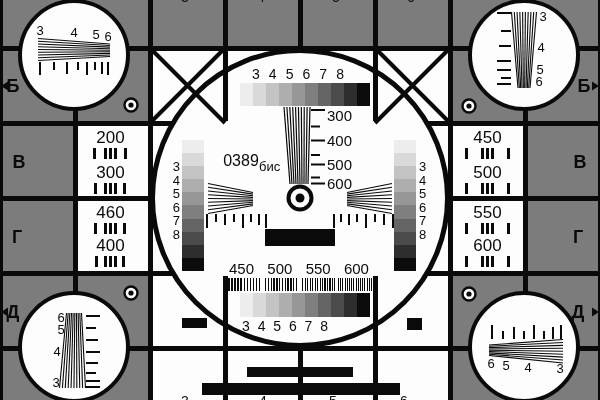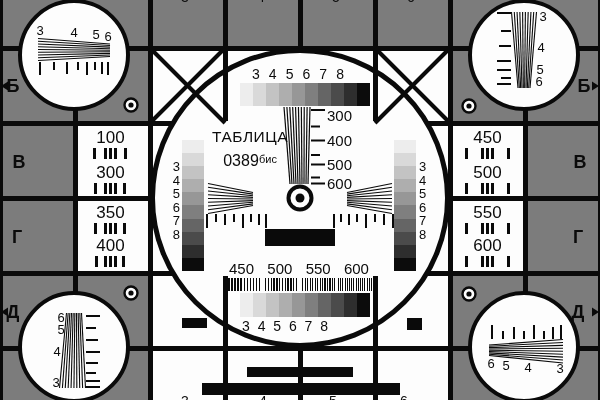--- a/index.html
+++ b/index.html
@@ -343,23 +343,22 @@
       <circle cx="131" cy="293" r="6.5" fill="#fdfdfd" stroke="#0a0a0a" stroke-width="2.4"></circle>
       <circle cx="131" cy="293" r="2.6" fill="#0a0a0a"></circle>
       <circle cx="469" cy="294" r="6.5" fill="#fdfdfd" stroke="#0a0a0a" stroke-width="2.4"></circle>
       <circle cx="469" cy="294" r="2.6" fill="#0a0a0a"></circle>
       <polygon points="1,86 8,81.5 8,90.5" fill="#0a0a0a"></polygon>
       <polygon points="1,312 8,307.5 8,316.5" fill="#0a0a0a"></polygon>
       <polygon points="599,86 592,81.5 592,90.5" fill="#0a0a0a"></polygon>
       <polygon points="599,312 592,307.5 592,316.5" fill="#0a0a0a"></polygon>
     </svg>
 
-  <div class="lbl" style="left:210px;top:129px;width:80px;font-size:15.5px;letter-spacing:0.5px">ТАБЛИЦА</div>
   <div class="lbl" style="left:222px;top:153px;width:38px;font-size:16px">0389</div>
-  <div class="lbl" style="left:259px;top:154px;width:16px;font-size:11px">бис</div>
+  <div class="lbl" style="left:259px;top:160px;width:16px;font-size:13px">бис</div>
 
   <div class="lbl spread" style="left:252px;top:67px;width:92px;font-size:14px">
     <span>3</span>
       <span>4</span>
       <span>5</span>
       <span>6</span>
       <span>7</span>
       <span>8</span>
   </div>
   <div class="lbl spread" style="left:242px;top:319px;width:86px;font-size:14px">
@@ -389,23 +388,23 @@
   <div class="lbl" style="left:327px;top:157px;width:34px;text-align:left;font-size:15px">500</div>
   <div class="lbl" style="left:327px;top:176px;width:34px;text-align:left;font-size:15px">600</div>
 
   <div class="lbl spread" style="left:229px;top:261px;width:140px;font-size:15px">
     <span>450</span>
       <span>500</span>
       <span>550</span>
       <span>600</span>
   </div>
 
-  <div class="lbl" style="left:88px;top:129px;width:45px;font-size:17px">100</div>
+  <div class="lbl" style="left:88px;top:129px;width:45px;font-size:17px">200</div>
   <div class="lbl" style="left:88px;top:164px;width:45px;font-size:17px">300</div>
-  <div class="lbl" style="left:88px;top:204px;width:45px;font-size:17px">350</div>
+  <div class="lbl" style="left:88px;top:204px;width:45px;font-size:17px">460</div>
   <div class="lbl" style="left:88px;top:237px;width:45px;font-size:17px">400</div>
 
   <div class="lbl" style="left:465px;top:129px;width:45px;font-size:17px">450</div>
   <div class="lbl" style="left:465px;top:164px;width:45px;font-size:17px">500</div>
   <div class="lbl" style="left:465px;top:204px;width:45px;font-size:17px">550</div>
   <div class="lbl" style="left:465px;top:237px;width:45px;font-size:17px">600</div>
 
   <div class="lbl" style="left:34px;top:24px;width:12px;font-size:13px">3</div>
   <div class="lbl" style="left:68px;top:26px;width:12px;font-size:13px">4</div>
   <div class="lbl" style="left:90px;top:28px;width:12px;font-size:13px">5</div>

